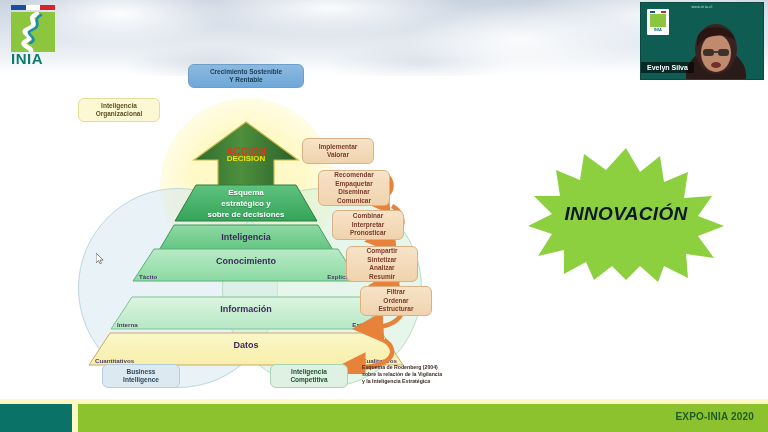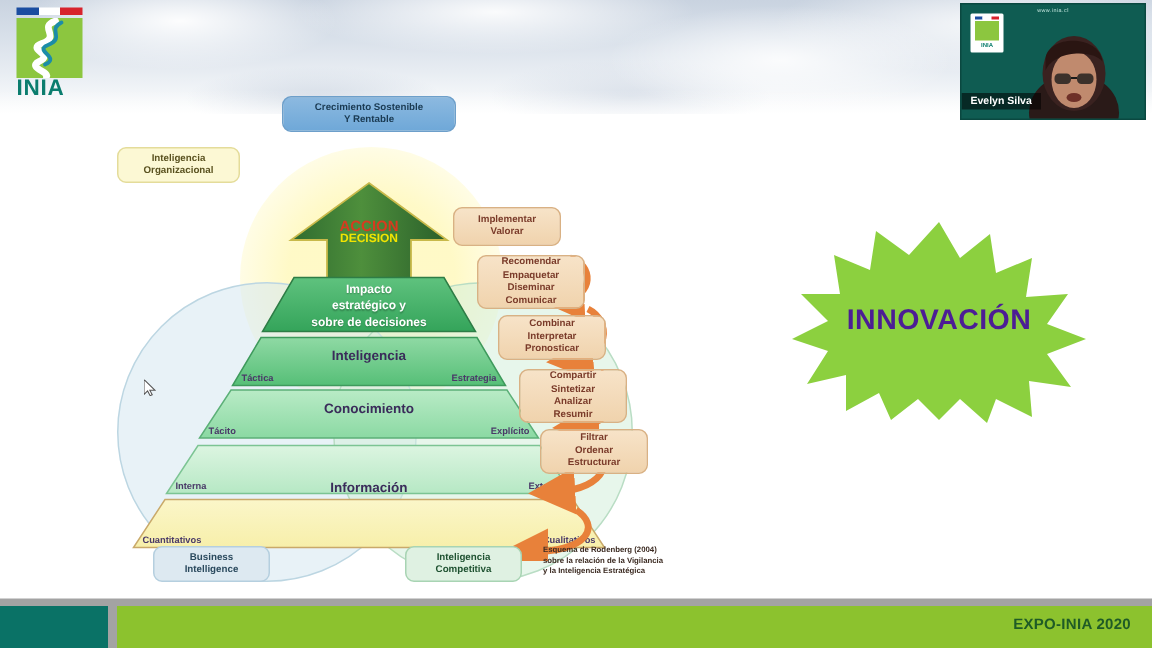--- a/index.html
+++ b/index.html
@@ -91,21 +91,21 @@
   .curve { position:absolute; }
 
   .caption {
     position:absolute; font-size:5.2px; line-height:7px; color:#3c2b22; font-weight:bold;
   }
 
   
   .star-wrap { position:absolute; left:528px; top:146px; width:196px; height:136px; }
   .star-label {
     position:absolute; inset:0; display:flex; align-items:center; justify-content:center;
-    font-size:19px; font-weight:bold; color:#4c1d95; letter-spacing:.3px;
+    font-size:19px; font-weight:bold; color:#0f172a; letter-spacing:.3px;font-style:italic;
   }
 
   
   .cam {
     position:absolute; left:640px; top:2px; width:124px; height:78px;
     background:#0f5c52; border:1px solid #0a4840; overflow:hidden;
   }
   .cam .url {
     position:absolute; left:0; right:0; top:2px; text-align:center;
     font-size:3.6px; color:#bfe3dc; letter-spacing:.3px;
@@ -118,21 +118,21 @@
   .cam .mini-logo .mf i { flex:1; }
   .cam .mini-logo .mm { width:16px; height:13px; background:#8cc63f; margin-top:1px; }
   .cam .mini-logo .mt { font-size:4px; font-weight:bold; color:#0b7d6e; line-height:6px; }
   .cam .name {
     position:absolute; left:0; bottom:6px; padding:2px 6px;
     background:rgba(0,0,0,.55); color:#ffffff; font-size:7px; font-weight:bold;
   }
   .cam .person { position:absolute; left:36px; top:10px; width:78px; height:72px; }
 
   
-  .footer { position:absolute; left:0; bottom:0; width:768px; height:33px; background:#a3a3a3; }
+  .footer { position:absolute; left:0; bottom:0; width:768px; height:33px; background:#fef9c3; }
   .footer .teal { position:absolute; left:0; top:5px; width:72px; height:28px; background:#0a7266; }
   .footer .green { position:absolute; left:78px; top:5px; right:0; height:28px; background:#8cc22e; }
   .footer .ftxt {
     position:absolute; right:14px; top:12px; font-size:10px; font-weight:bold; color:#1f5b26; letter-spacing:.2px;
   }
   .cursor { position:absolute; left:96px; top:253px; width:8px; height:11px; }
 </style>
 </head>
 <body>
 
@@ -196,21 +196,21 @@
       <svg width="144" height="38" viewBox="0 0 144 38" style="position:absolute;left:0;top:0;">
         <defs>
             <linearGradient id="g1" x1="0" y1="0" x2="0" y2="1">
           <stop offset="0%" stop-color="#5fc27e"></stop>
               <stop offset="100%" stop-color="#34a45a"></stop>
             </linearGradient>
           </defs>
         <polygon points="22,1 122,1 143,37 1,37" fill="url(#g1)" stroke="#2e7d46" stroke-width="1"></polygon>
       </svg>
       <div class="layer" style="left:0; top:0; width:144px; height:38px; flex-direction:column; line-height:11px; color:#ffffff; text-shadow:0 1px 1px rgba(0,0,0,.25);">
-        <span>Impacto</span>
+        <span>Esquema</span>
         <span>estratégico y</span>
         <span>sobre de decisiones</span>
       </div>
     </div>
 
     <div class="trap" style="left:84px; top:166px; width:184px; height:34px;">
       <svg width="184" height="34" viewBox="0 0 184 34" style="position:absolute;left:0;top:0;">
         <defs>
             <linearGradient id="g2" x1="0" y1="0" x2="0" y2="1">
           <stop offset="0%" stop-color="#8fd9a4"></stop>
@@ -221,21 +221,21 @@
       </svg>
       <div class="layer" style="left:0; top:2px; width:184px; height:22px; font-size:9px;">
         <span>Inteligencia</span>
       </div>
       <div class="layer" style="left:0;top:0;width:184px;height:34px;">
         <span class="lbl-l">Táctica</span>
         <span class="lbl-r">Estrategia</span>
       </div>
     </div>
 
-    <div class="trap" style="left:62px; top:201px; width:228px; height:34px;">
+    <div class="trap" style="left:62px; top:190px; width:228px; height:34px;">
       <svg width="228" height="34" viewBox="0 0 228 34" style="position:absolute;left:0;top:0;">
         <defs>
             <linearGradient id="g3" x1="0" y1="0" x2="0" y2="1">
           <stop offset="0%" stop-color="#b9ebc6"></stop>
               <stop offset="100%" stop-color="#8bd9a3"></stop>
             </linearGradient>
           </defs>
         <polygon points="22,1 206,1 227,33 1,33" fill="url(#g3)" stroke="#5cb078" stroke-width="1"></polygon>
       </svg>
       <div class="layer" style="left:0; top:2px; width:228px; height:22px; font-size:9px;">
@@ -250,39 +250,42 @@
     <div class="trap" style="left:40px; top:238px; width:272px; height:34px;">
       <svg width="272" height="34" viewBox="0 0 272 34" style="position:absolute;left:0;top:0;">
         <defs>
             <linearGradient id="g4" x1="0" y1="0" x2="0" y2="1">
           <stop offset="0%" stop-color="#dcf5e1"></stop>
               <stop offset="100%" stop-color="#b6e8c4"></stop>
             </linearGradient>
           </defs>
         <polygon points="22,1 250,1 271,33 1,33" fill="url(#g4)" stroke="#7cc493" stroke-width="1"></polygon>
       </svg>
-      <div class="layer" style="left:0; top:18px; width:272px; height:22px; font-size:9px;align-items:center;">
+      <div class="layer" style="left:0; top:2px; width:272px; height:22px; font-size:9px;align-items:center;">
         <span>Información</span>
       </div>
       <div class="layer" style="left:0;top:0;width:272px;height:34px;">
         <span class="lbl-l">Interna</span>
         <span class="lbl-r">Externa</span>
       </div>
     </div>
 
     <div class="trap" style="left:18px; top:274px; width:316px; height:34px;">
       <svg width="316" height="34" viewBox="0 0 316 34" style="position:absolute;left:0;top:0;">
         <defs>
             <linearGradient id="g5" x1="0" y1="0" x2="0" y2="1">
           <stop offset="0%" stop-color="#fbf6c9"></stop>
               <stop offset="100%" stop-color="#f7efaa"></stop>
             </linearGradient>
           </defs>
         <polygon points="22,1 294,1 315,33 1,33" fill="url(#g5)" stroke="#c9a96a" stroke-width="1"></polygon>
       </svg>
+      <div class="layer" style="left:0; top:2px; width:316px; height:22px; font-size:9px;">
+        <span>Datos</span>
+      </div>
       <div class="layer" style="left:0;top:0;width:316px;height:34px;">
         <span class="lbl-l">Cuantitativos</span>
         <span class="lbl-r">Cualitativos</span>
       </div>
     </div>
 
     <svg class="curve" style="left:228px; top:86px; width:118px; height:230px;" width="118" height="230" viewBox="0 0 118 230">
       <defs>
         <marker id="ah" markerWidth="7" markerHeight="7" refX="3" refY="3.5" orient="auto">
           <path d="M0,0 L7,3.5 L0,7 z" fill="#e8813a"></path>

